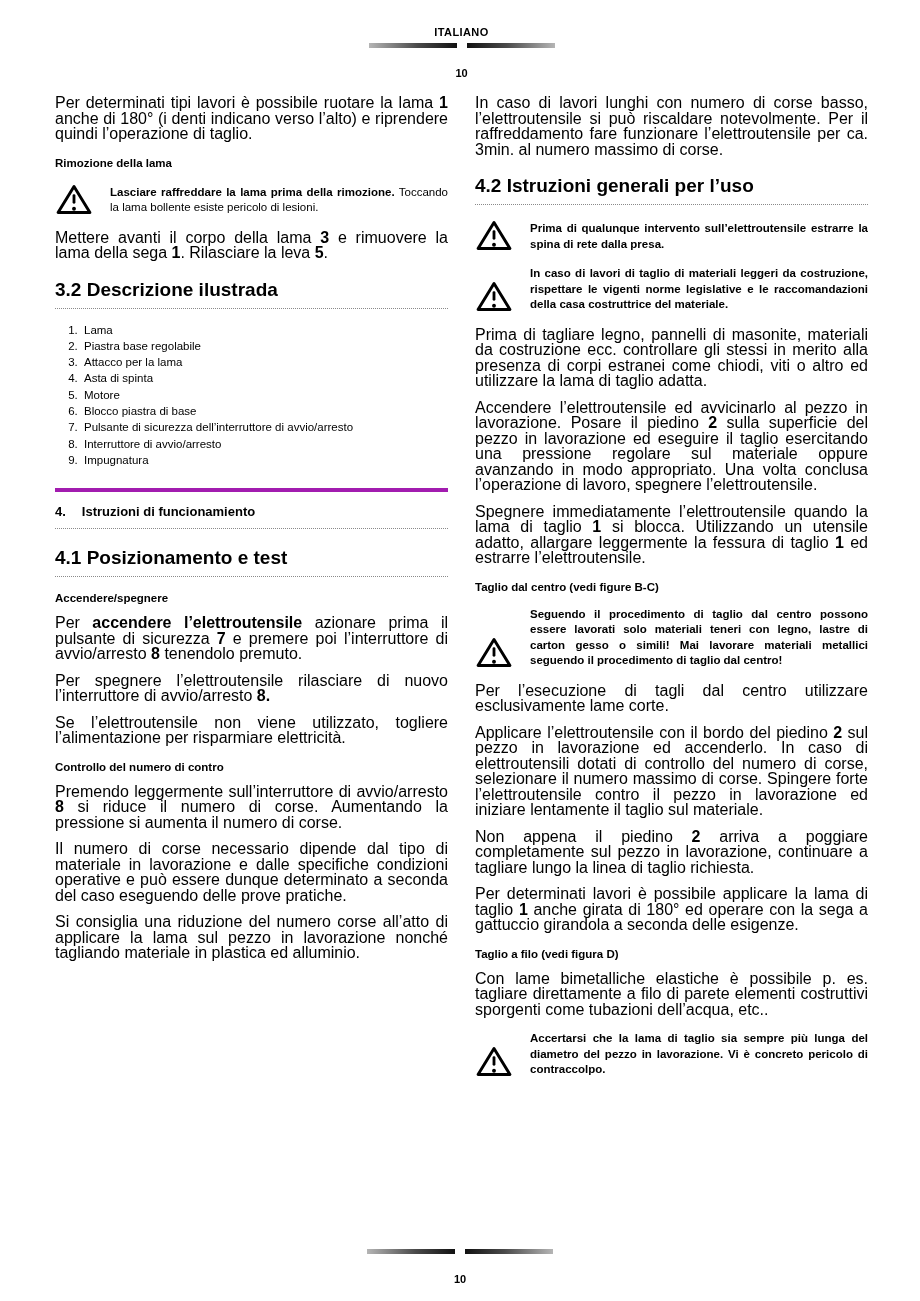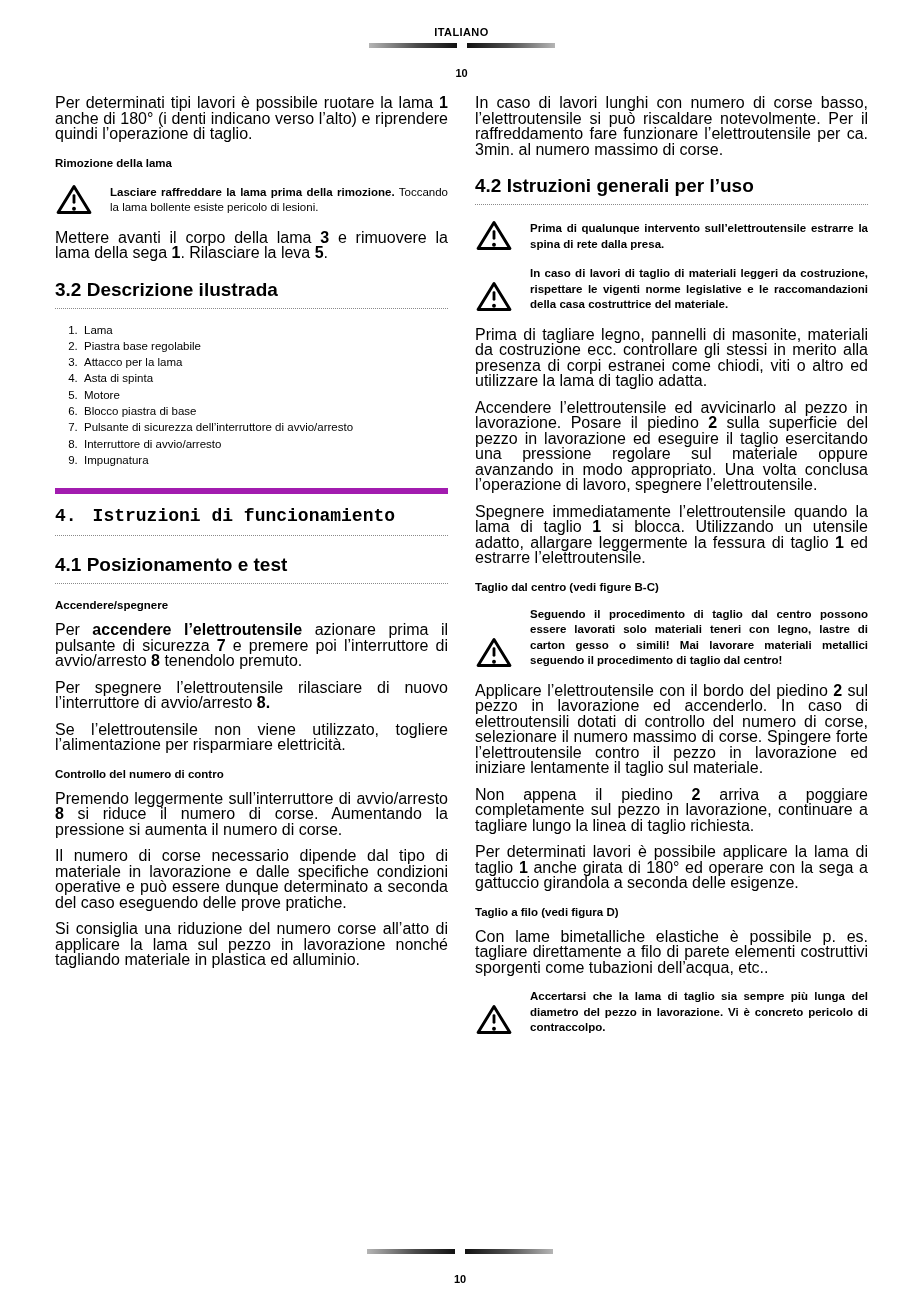--- a/index.html
+++ b/index.html
@@ -29,24 +29,24 @@
 
   
   .para { font-size:16px; line-height:15.5px; text-align:justify; margin-bottom:11px; }
   .h-small { font-size:11.5px; font-weight:bold; margin:15px 0 11px; }
   .h-sub {
     font-size:19px; font-weight:bold;
     padding-bottom:7px; margin:18px 0 13px;
     border-bottom:1px dotted #8a8a8a;
   }
   .h-main {
-    font-size:18px; font-weight:bold;
-    border-top:6px solid #a21caf;
+    font-size:13px; font-weight:bold;
+    border-top:4px solid #a21caf;
     border-bottom:1px dotted #8a8a8a;
-    padding:12px 0 9px; margin:20px 0 4px;font-family:Liberation Mono, monospace;
+    padding:12px 0 9px; margin:20px 0 4px;
   }
   .h-main .sec-num { margin-right:16px; }
 
   
   .warning { display:flex; align-items:flex-end; gap:17px; margin:14px 0 14px; }
   .warn-icon { flex:0 0 38px; display:flex; justify-content:center; }
   .warn-icon svg { width:38px; height:33px; }
   .warn-text { font-size:11.5px; line-height:15.5px; text-align:justify; flex:1; }
 
   
@@ -172,20 +172,21 @@
 
       <div class="warning">
         <span class="warn-icon">
           <svg viewBox="0 0 64 56">
               <use href="#warn-tri"></use>
             </svg>
         </span>
         <p class="warn-text"><b>Seguendo il procedimento di taglio dal centro possono essere lavorati solo materiali teneri con legno, lastre di carton gesso o simili! Mai lavorare materiali metallici seguendo il procedimento di taglio dal centro!</b></p>
       </div>
 
+      <p class="para"><span>Per l’esecuzione di tagli dal centro utilizzare esclusivamente lame corte.</span></p>
 
       <p class="para"><span>Applicare l’elettroutensile con il bordo del piedino </span><b>2</b><span> sul pezzo in lavorazione ed accenderlo. In caso di elettroutensili dotati di controllo del numero di corse, selezionare il numero massimo di corse. Spingere forte l’elettroutensile contro il pezzo in lavorazione ed iniziare lentamente il taglio sul materiale.</span></p>
 
       <p class="para"><span>Non appena il piedino </span><b>2</b><span> arriva a poggiare completamente sul pezzo in lavorazione, continuare a tagliare lungo la linea di taglio richiesta.</span></p>
 
       <p class="para"><span>Per determinati lavori è possibile applicare la lama di taglio </span><b>1</b><span> anche girata di 180° ed operare con la sega a gattuccio girandola a seconda delle esigenze.</span></p>
 
       <h4 class="h-small">Taglio a filo (vedi figura D)</h4>
 
       <p class="para"><span>Con lame bimetalliche elastiche è possibile p. es. tagliare direttamente a filo di parete elementi costruttivi sporgenti come tubazioni dell’acqua, etc..</span></p>

